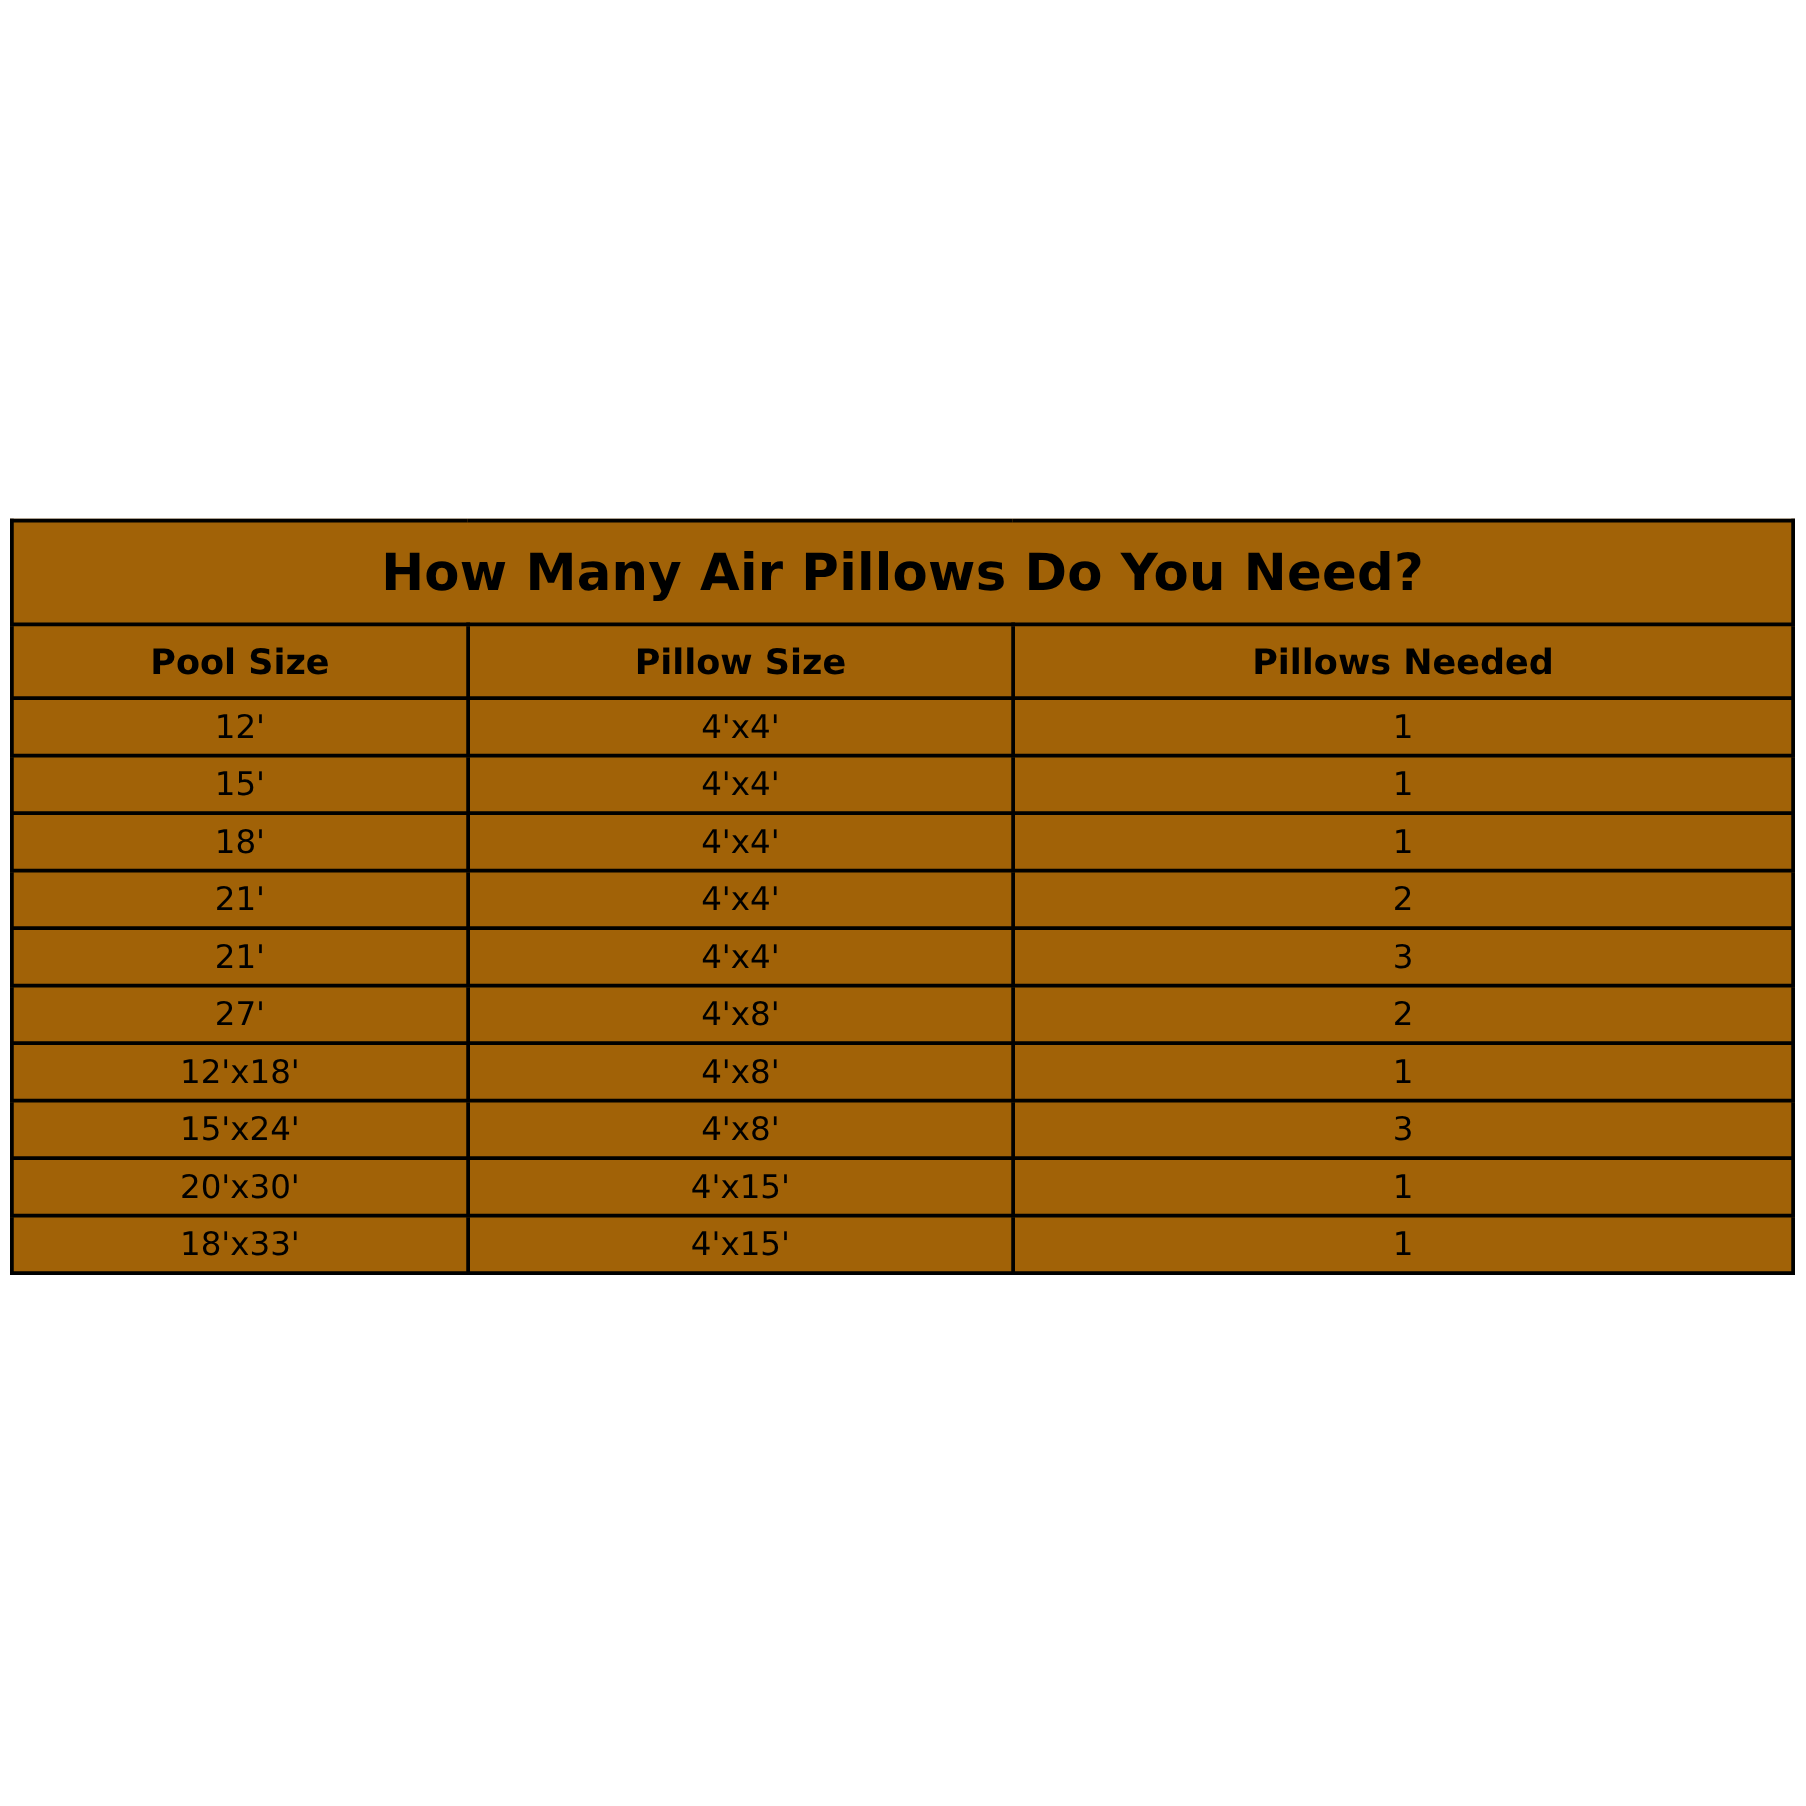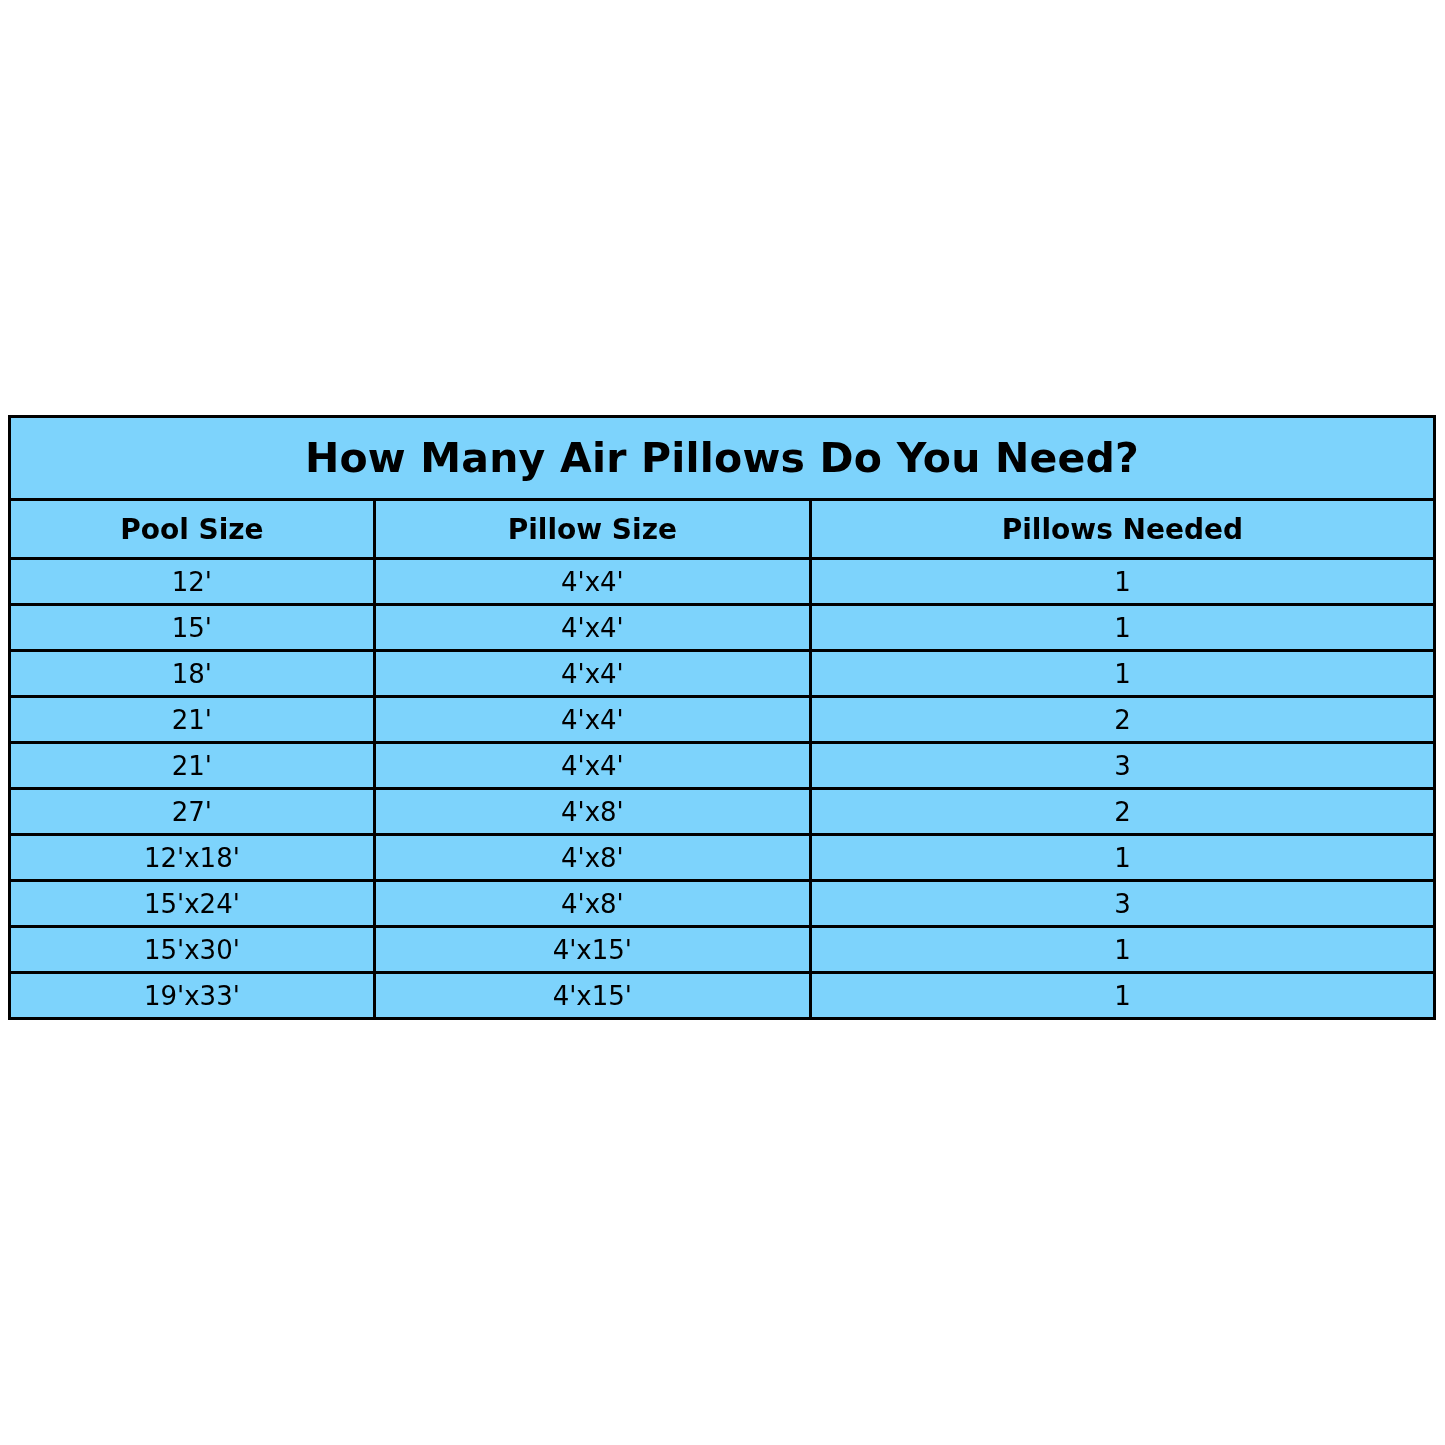--- a/index.html
+++ b/index.html
@@ -18,21 +18,21 @@
   #table-wrap {
     position: absolute;
     left: 8px;
     top: 415px;
     width: 1428px;
   }
   table.pillow-table {
     width: 100%;
     border-collapse: collapse;
     table-layout: fixed;
-    background: #7dd3fc;
+    background: #a16207;
   }
   table.pillow-table td,
   table.pillow-table th {
     border: 3px solid #000000;
     padding: 0;
     text-align: center;
     vertical-align: middle;
   }
   .title-cell {
     font-size: 41px;
@@ -110,24 +110,24 @@
         <td class="data-cell">12'x18'</td>
         <td class="data-cell">4'x8'</td>
         <td class="data-cell">1</td>
       </tr>
       <tr>
         <td class="data-cell">15'x24'</td>
         <td class="data-cell">4'x8'</td>
         <td class="data-cell">3</td>
       </tr>
       <tr>
-        <td class="data-cell">15'x30'</td>
+        <td class="data-cell">20'x30'</td>
         <td class="data-cell">4'x15'</td>
         <td class="data-cell">1</td>
       </tr>
       <tr>
-        <td class="data-cell">19'x33'</td>
+        <td class="data-cell">18'x33'</td>
         <td class="data-cell">4'x15'</td>
         <td class="data-cell">1</td>
       </tr>
     </tbody>
   </table>
 </div>
 
 </body></html>

